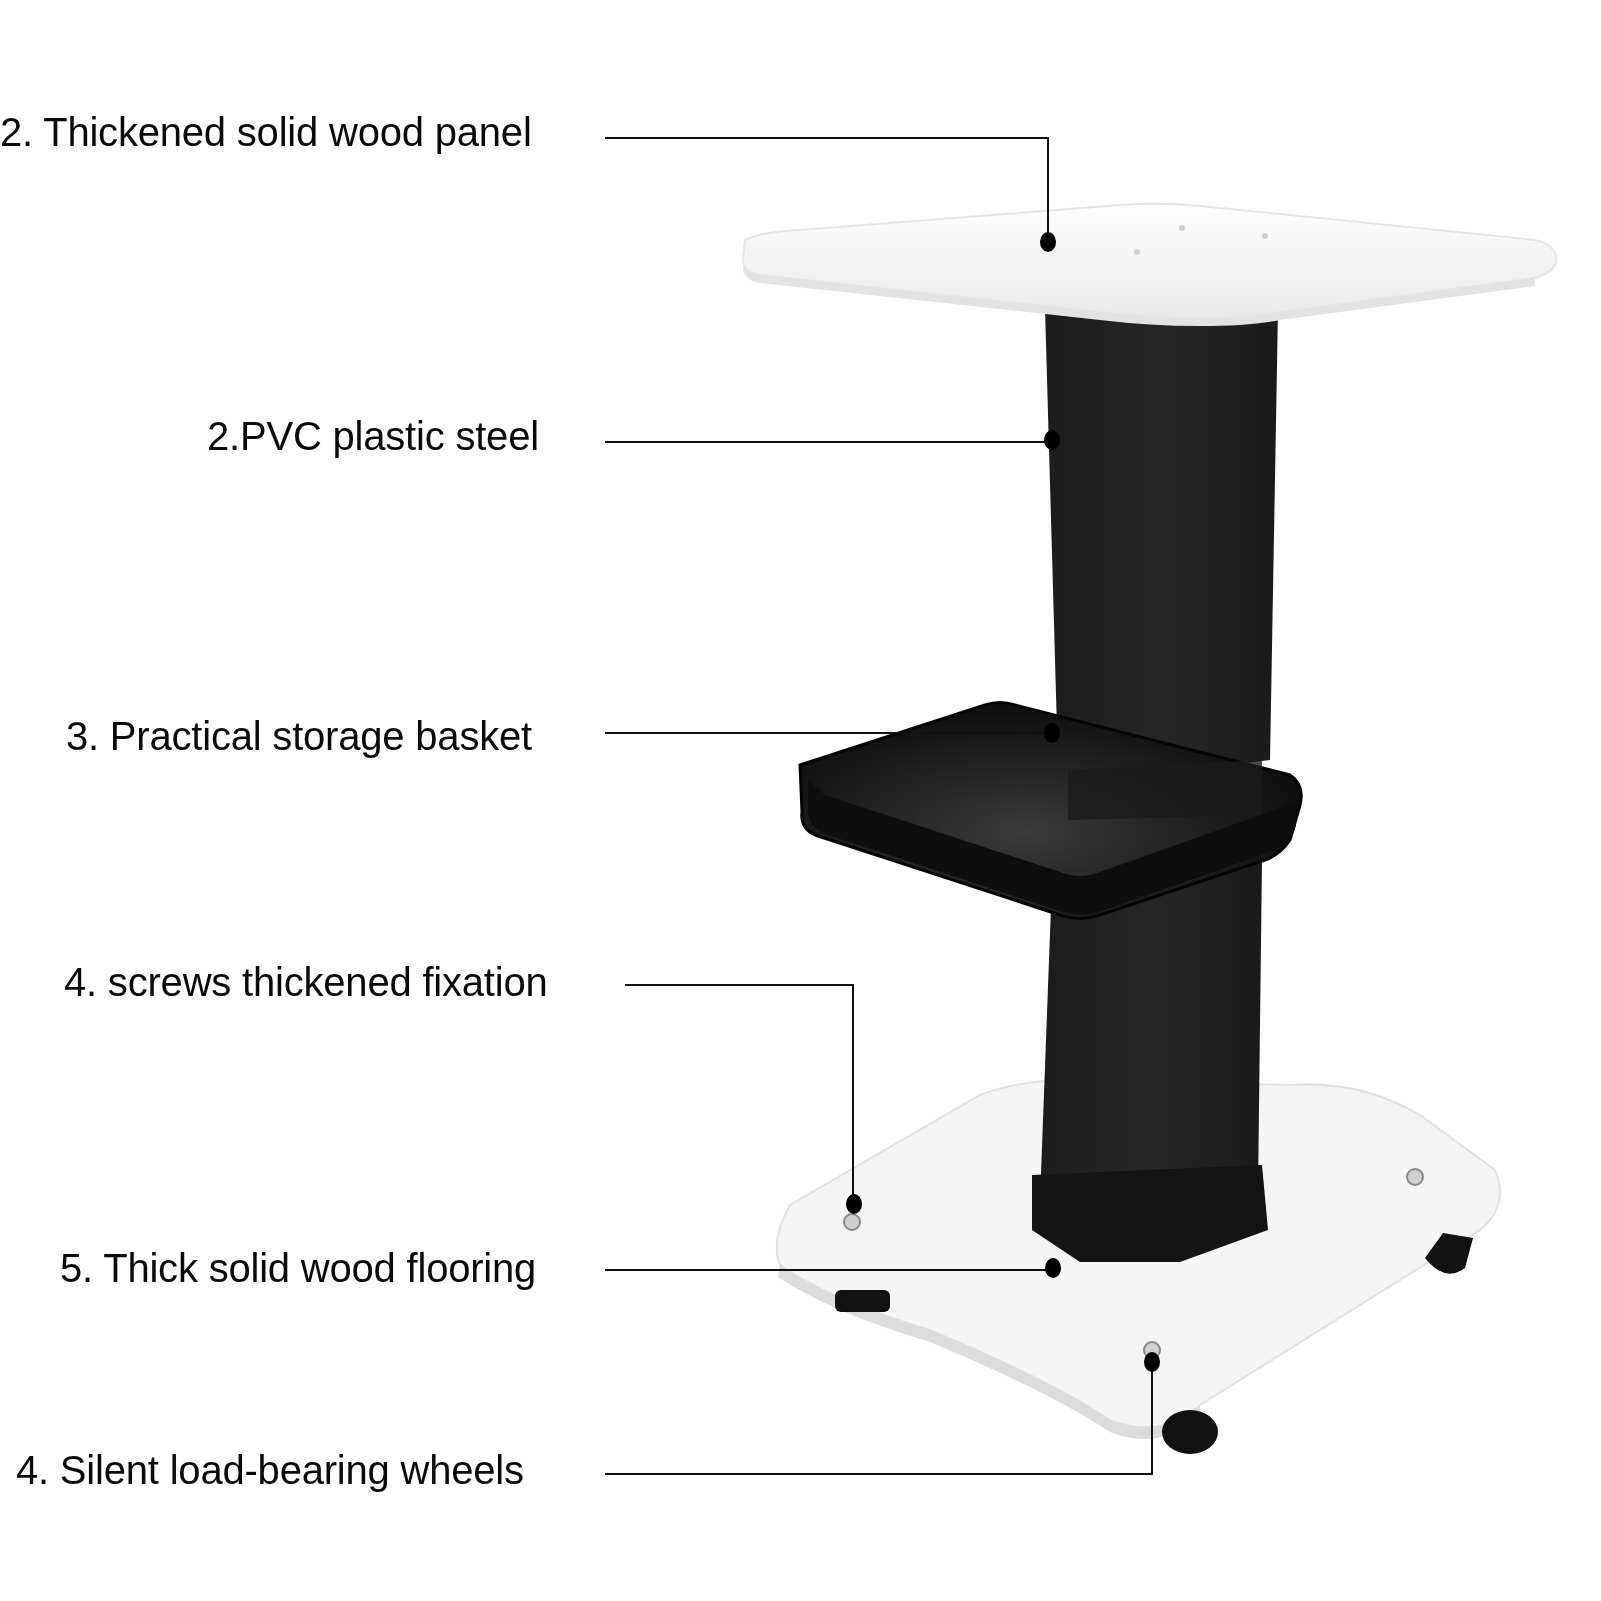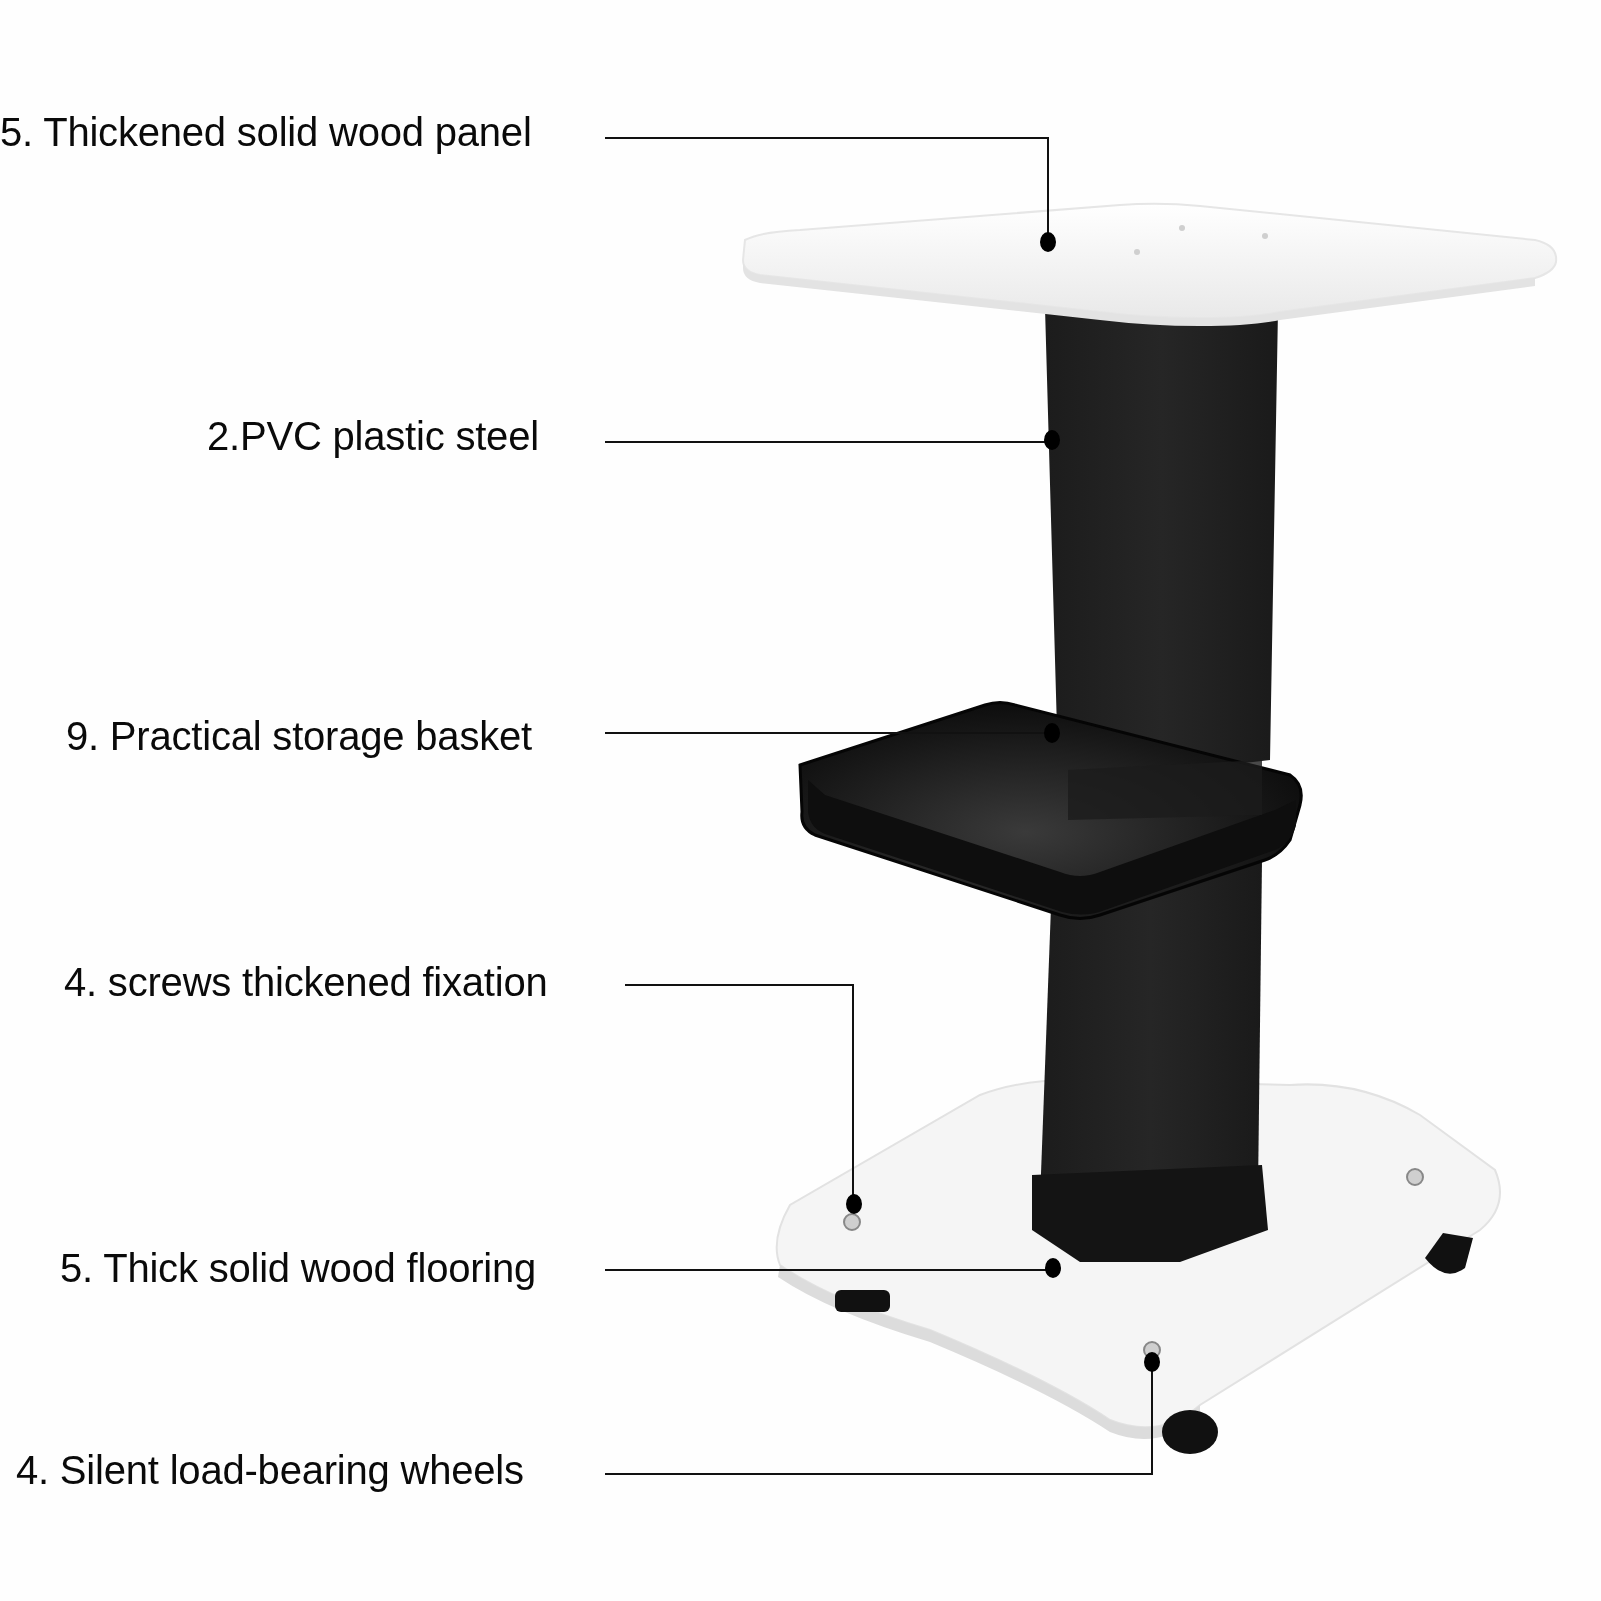--- a/index.html
+++ b/index.html
@@ -80,20 +80,20 @@
     <g fill="#000">
       <ellipse cx="1048" cy="242" rx="8" ry="10"></ellipse>
       <ellipse cx="1052" cy="440" rx="8" ry="10"></ellipse>
       <ellipse cx="1052" cy="733" rx="8" ry="10"></ellipse>
       <ellipse cx="854" cy="1204" rx="8" ry="10"></ellipse>
       <ellipse cx="1053" cy="1268" rx="8" ry="10"></ellipse>
       <ellipse cx="1152" cy="1362" rx="8" ry="10"></ellipse>
     </g>
   </svg>
 
-  <div class="label" style="left:0px;top:112px;">5. Thickened solid wood panel</div>
+  <div class="label" style="left:0px;top:112px;">2. Thickened solid wood panel</div>
   <div class="label" style="left:207px;top:416px;">2.PVC plastic steel</div>
-  <div class="label" style="left:66px;top:716px;">9. Practical storage basket</div>
+  <div class="label" style="left:66px;top:716px;">3. Practical storage basket</div>
   <div class="label" style="left:64px;top:962px;">4. screws thickened fixation</div>
   <div class="label" style="left:46px;top:1248px;margin-left:14px;">5. Thick solid wood flooring</div>
   <div class="label" style="left:16px;top:1450px;">4. Silent load-bearing wheels</div>
 
 </div>
 
 </body></html>

